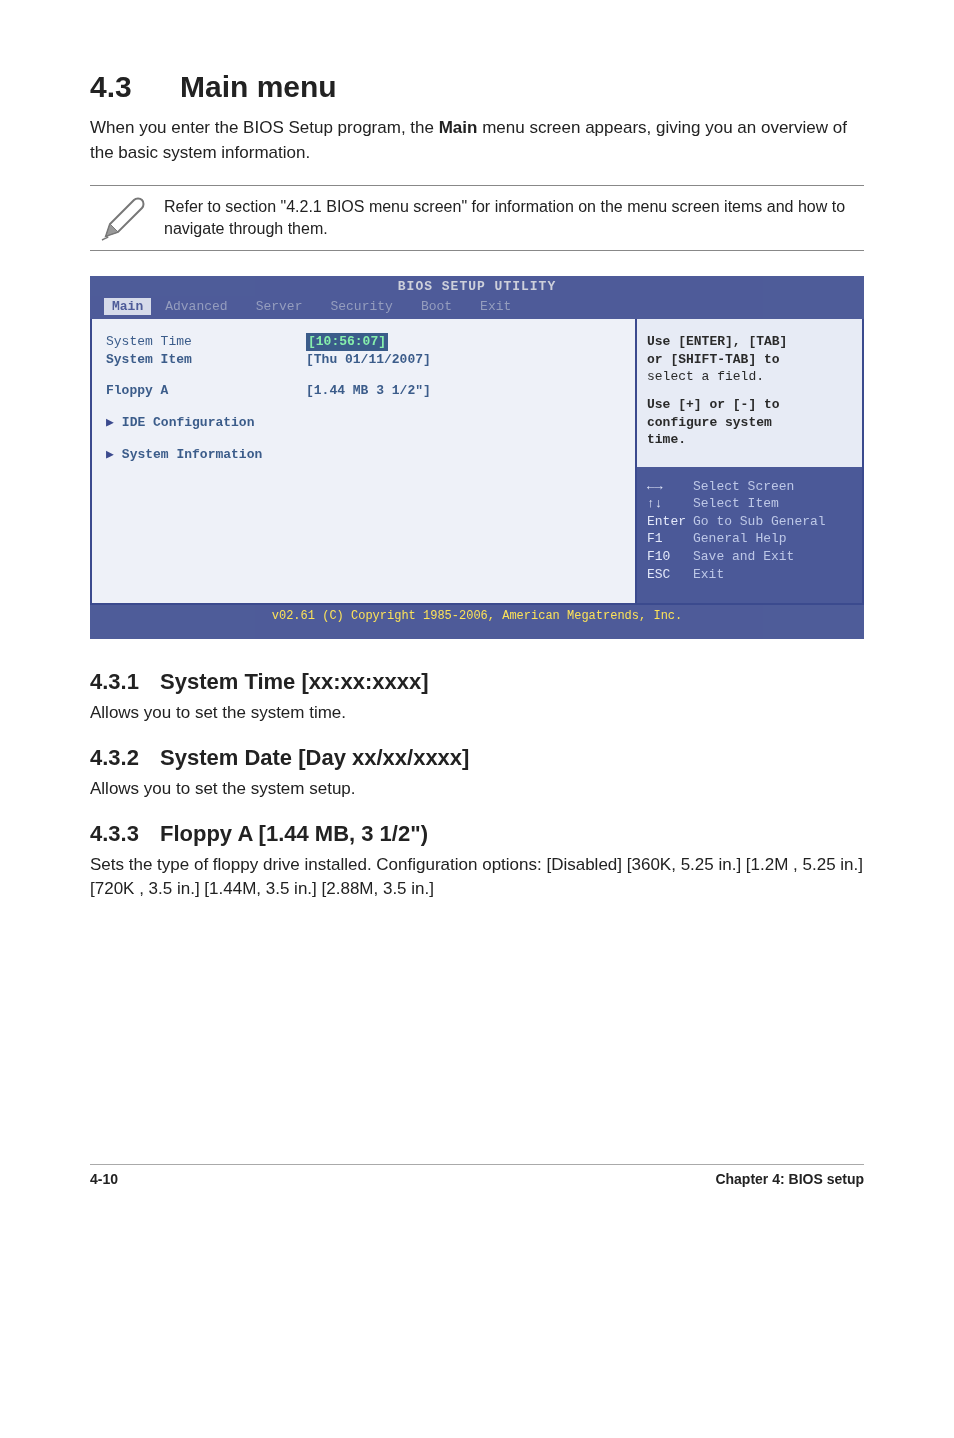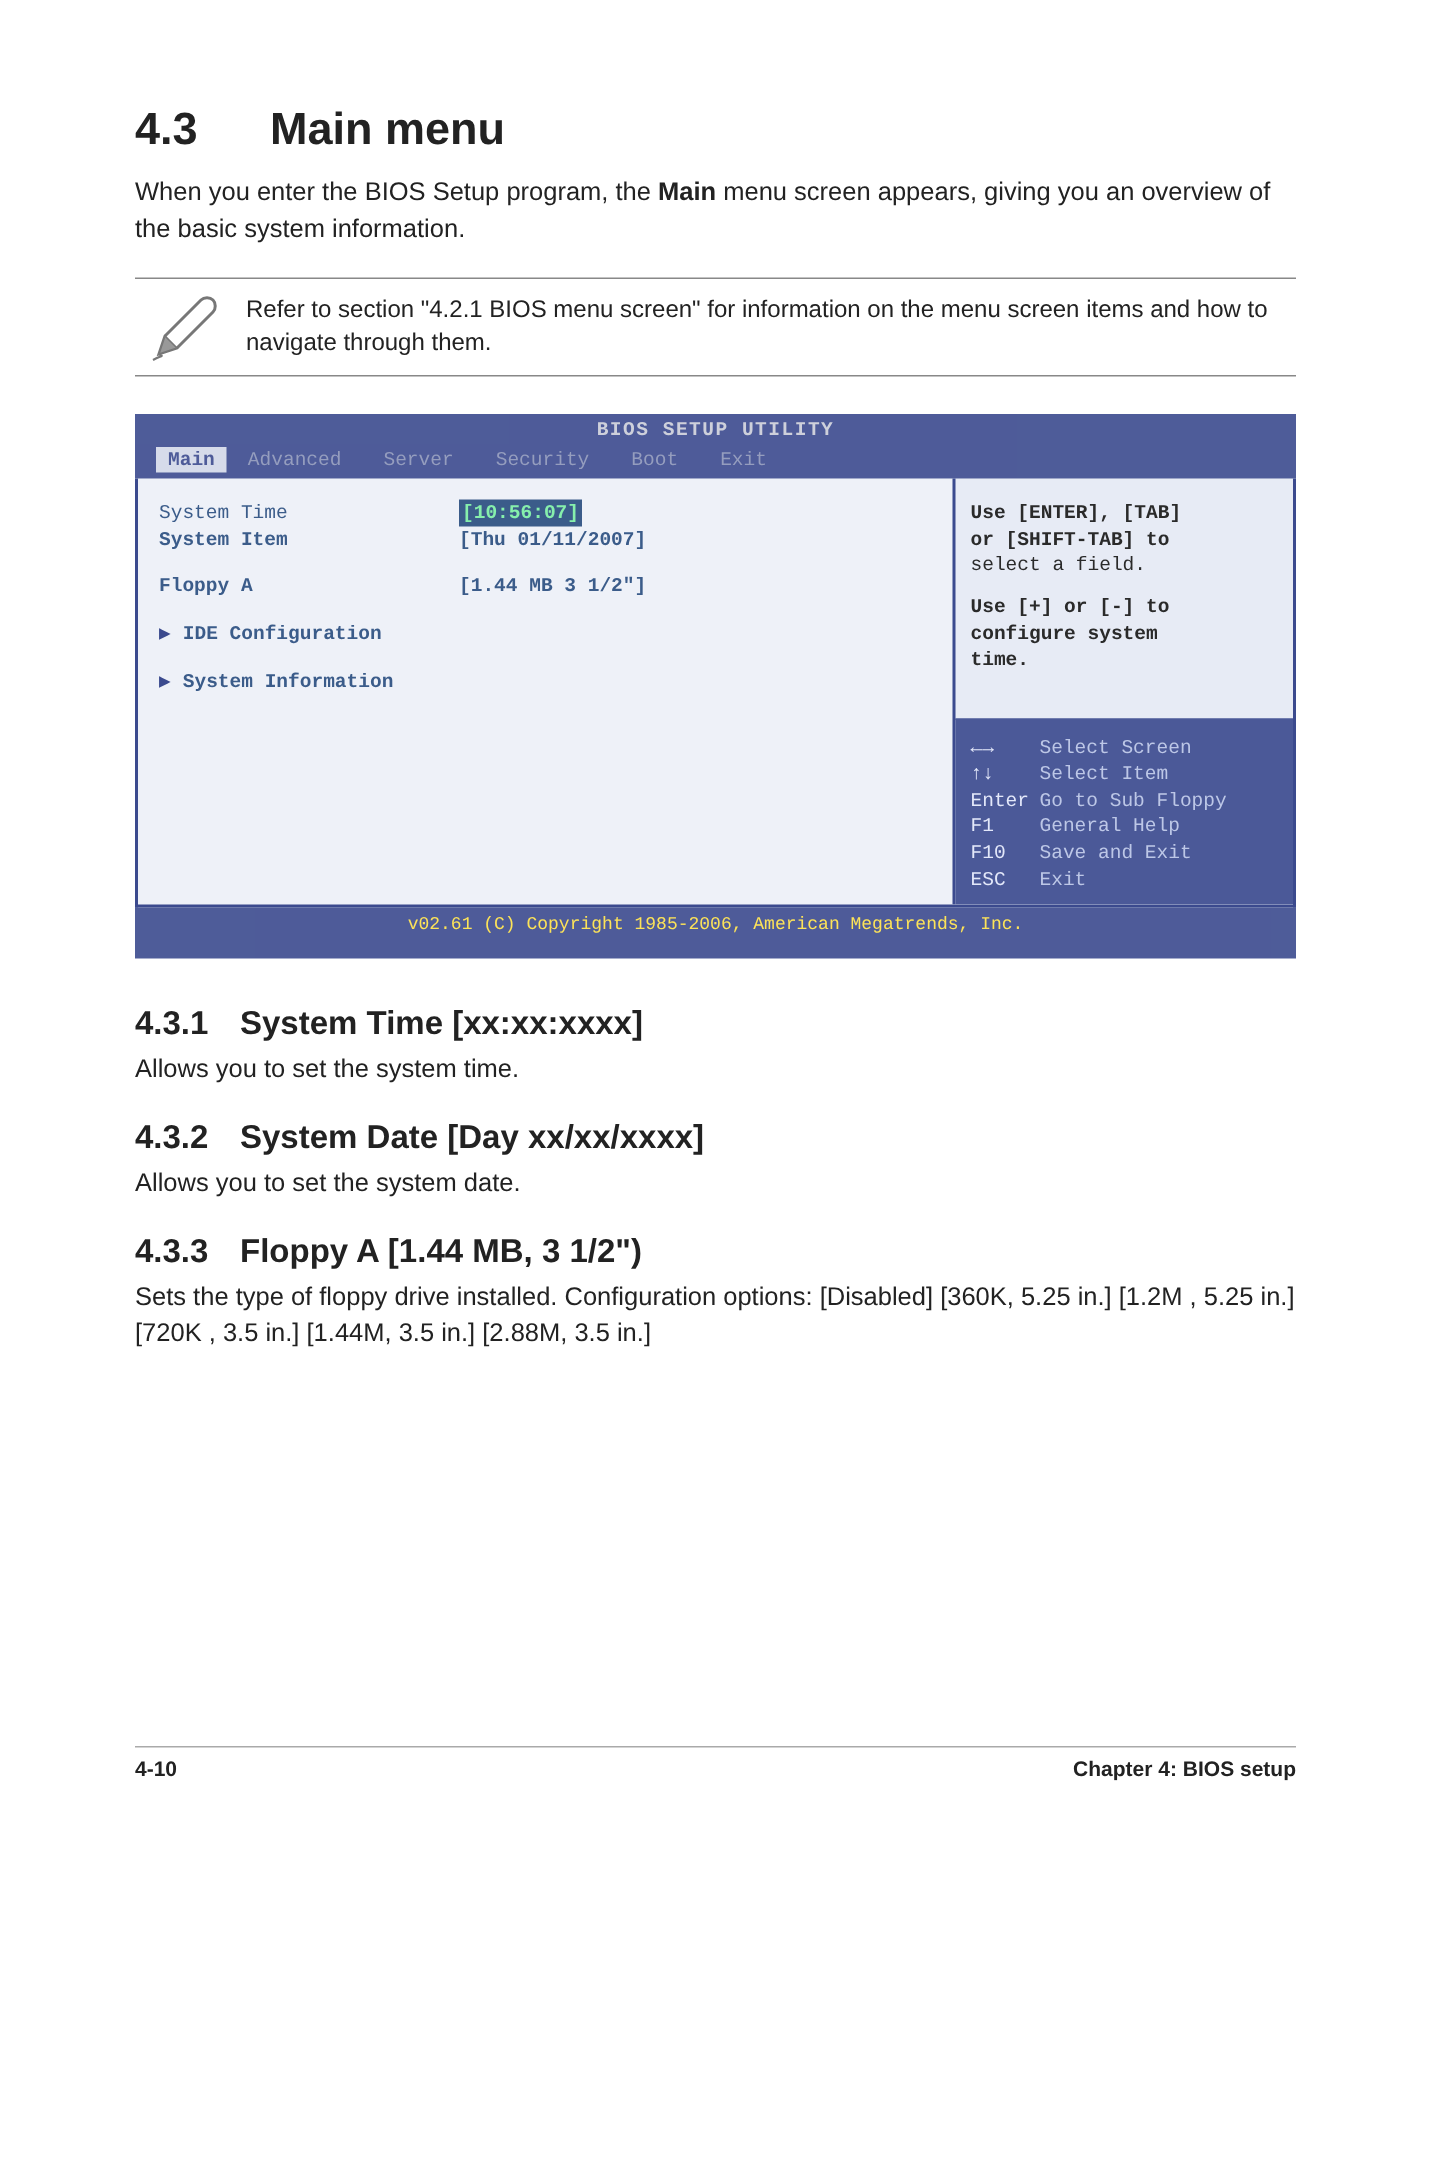--- a/index.html
+++ b/index.html
@@ -104,21 +104,21 @@
     flex-direction: column;
   }
   .bios-right .help-top {
     padding: 14px 10px 8px 10px;
   }
   .bios-right .help-top .selectline { font-weight: normal; }
   .bios-right .help-bottom {
     margin-top: auto;
     background: #3b4a8e;
     color: #b9c4e6;
-    padding: 10px 10px 8px 10px;
+    padding: 10px 10px 20px 10px;
     font-weight: normal;
     border-top: 1px solid #3b4a8e;
     opacity: 0.9;
   }
   .bios-right .help-bottom .k { color: #e3e8fb; display:inline-block; width:46px;}
   .bios-left .row { display:flex; }
   .bios-left .row .label { width: 200px; }
   .bios-left .row .val { }
   .bios-left .hl { color: #86efac; background:#3b5c8a; font-weight:bold; padding: 0 2px; }
   .bios-left .bold { font-weight: bold; color:#3b5c8a; }
@@ -220,39 +220,39 @@
           <div>or [SHIFT-TAB] to</div>
           <div class="selectline">select a field.</div>
           <div style="height:10px;"></div>
           <div>Use [+] or [-] to</div>
           <div>configure system</div>
           <div>time.</div>
         </div>
         <div class="help-bottom">
           <div><span class="k">←→</span><span>Select Screen</span></div>
           <div><span class="k">↑↓</span><span>Select Item</span></div>
-          <div><span class="k">Enter</span><span>Go to Sub Floppy</span></div>
+          <div><span class="k">Enter</span><span>Go to Sub General</span></div>
           <div><span class="k">F1</span><span>General Help</span></div>
           <div><span class="k">F10</span><span>Save and Exit</span></div>
           <div><span class="k">ESC</span><span>Exit</span></div>
         </div>
       </div>
     </div>
     <div class="bios-footer">v02.61 (C) Copyright 1985-2006, American Megatrends, Inc.</div>
   </div>
 
   <h2 class="sub">
     <span class="num">4.3.1</span><span>System Time [xx:xx:xxxx]</span>
   </h2>
   <p class="body">Allows you to set the system time.</p>
 
   <h2 class="sub">
     <span class="num">4.3.2</span><span>System Date [Day xx/xx/xxxx]</span>
   </h2>
-  <p class="body">Allows you to set the system date.</p>
+  <p class="body">Allows you to set the system setup.</p>
 
   <h2 class="sub">
     <span class="num">4.3.3</span><span>Floppy A [1.44 MB, 3 1/2")</span>
   </h2>
   <p class="body">Sets the type of floppy drive installed. Configuration options: [Disabled] [360K, 5.25 in.] [1.2M , 5.25 in.] [720K , 3.5 in.] [1.44M, 3.5 in.] [2.88M, 3.5 in.]</p>
 
 </div>
 
 <div class="page-footer">
   <span>4-10</span>

